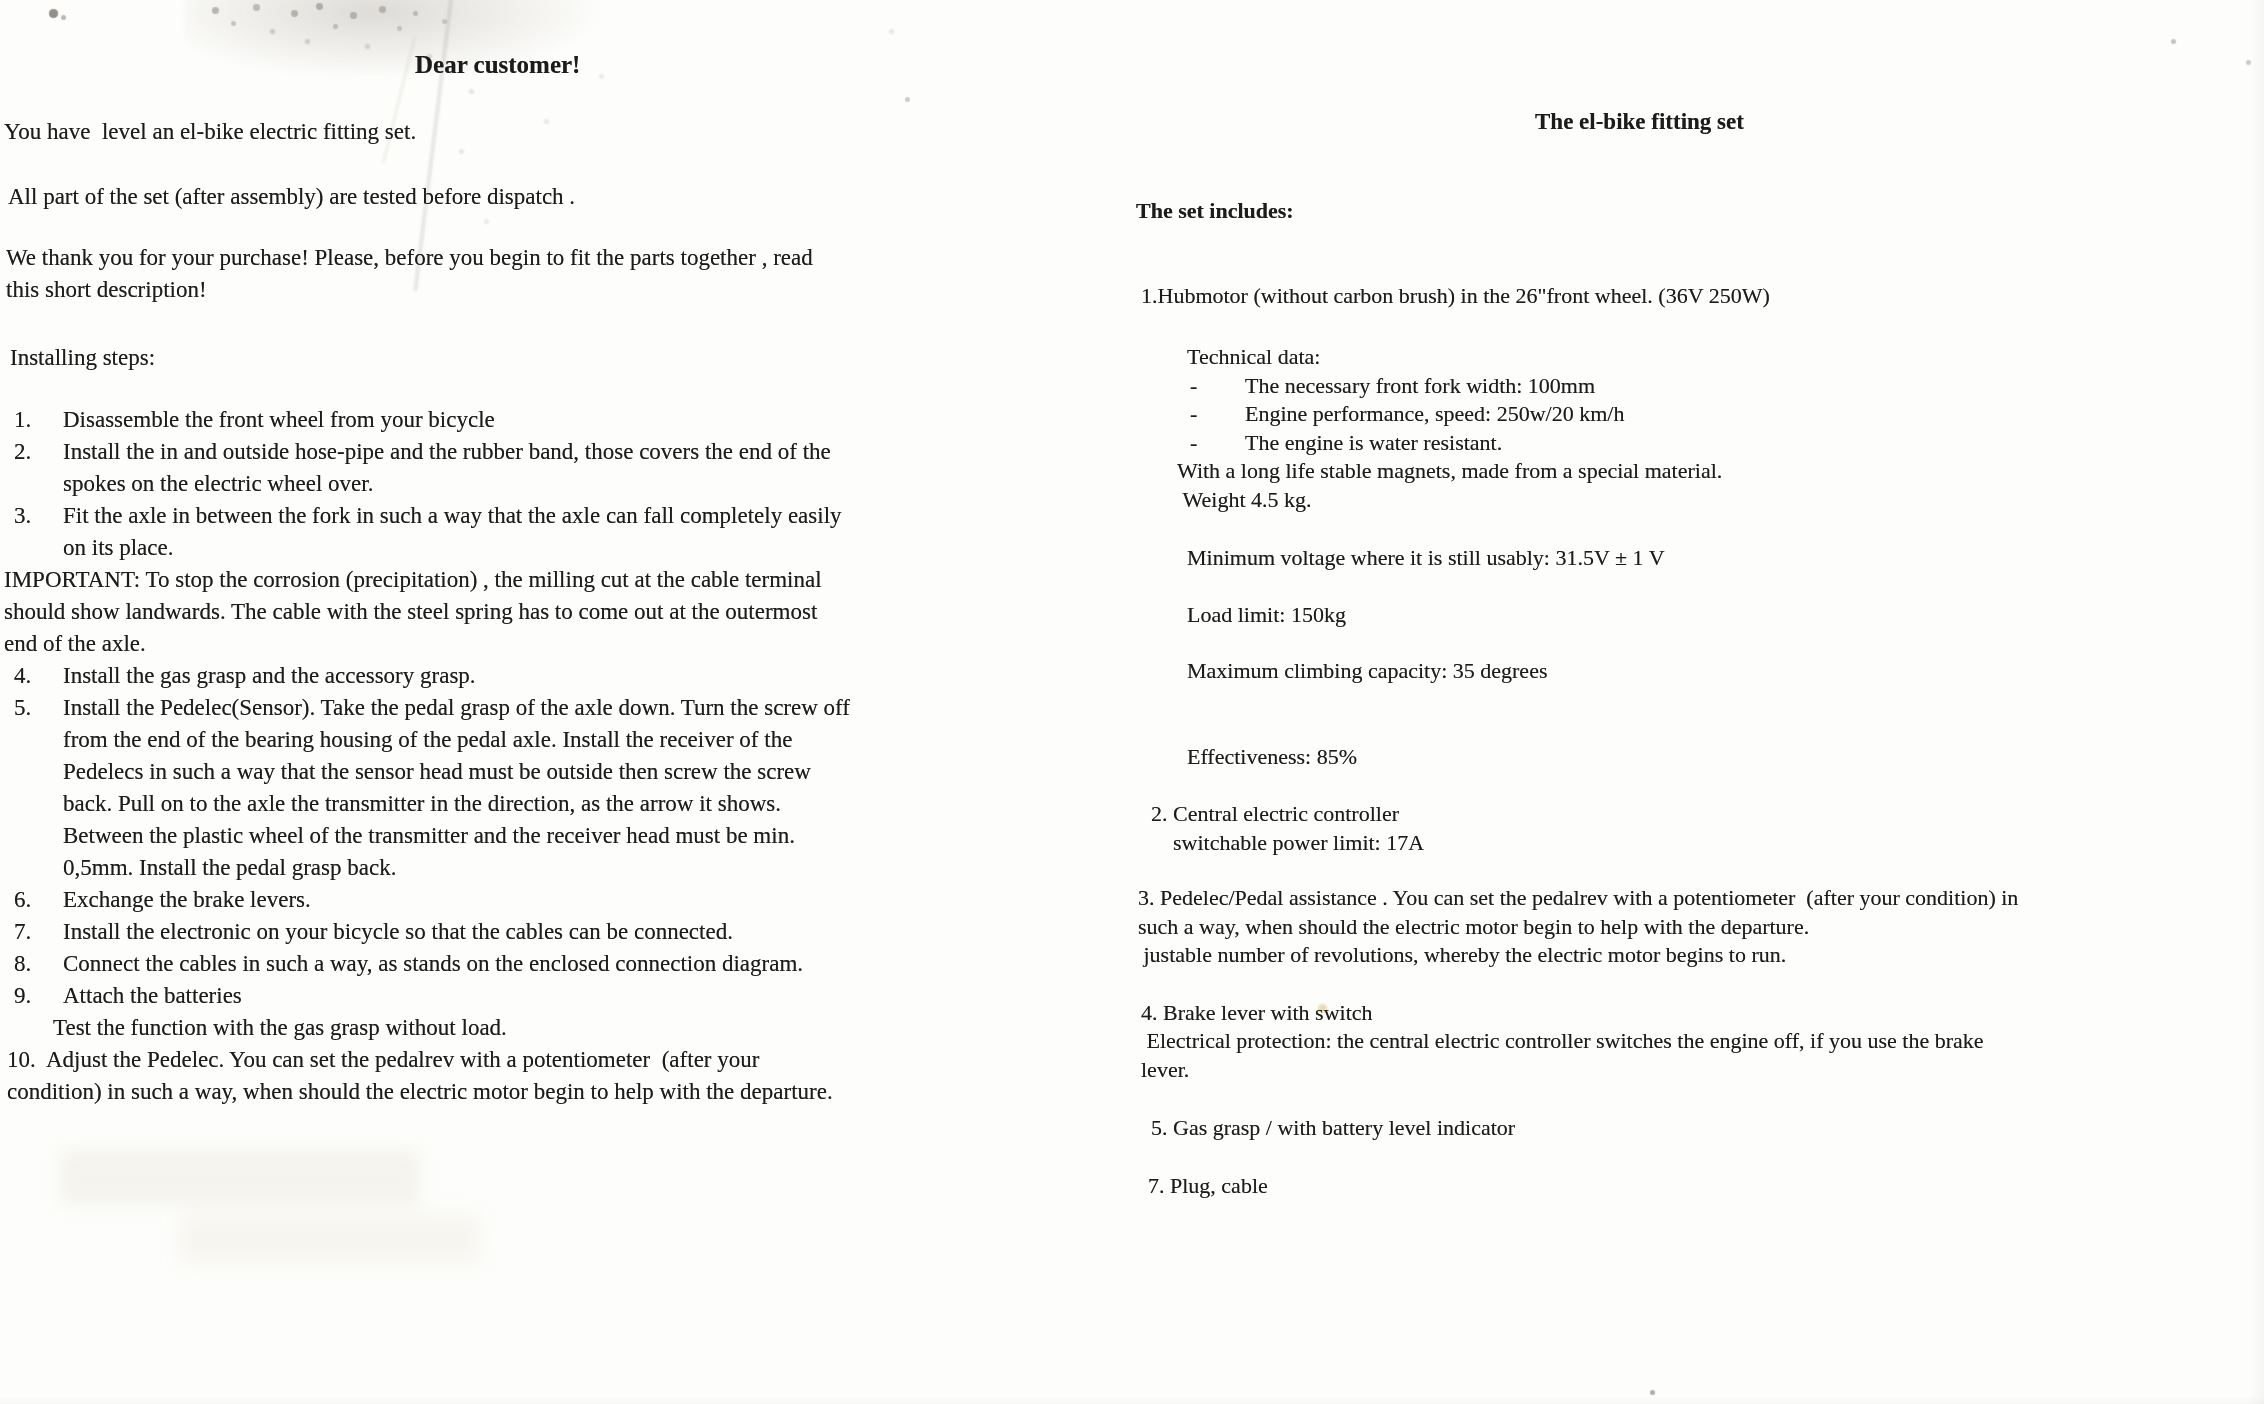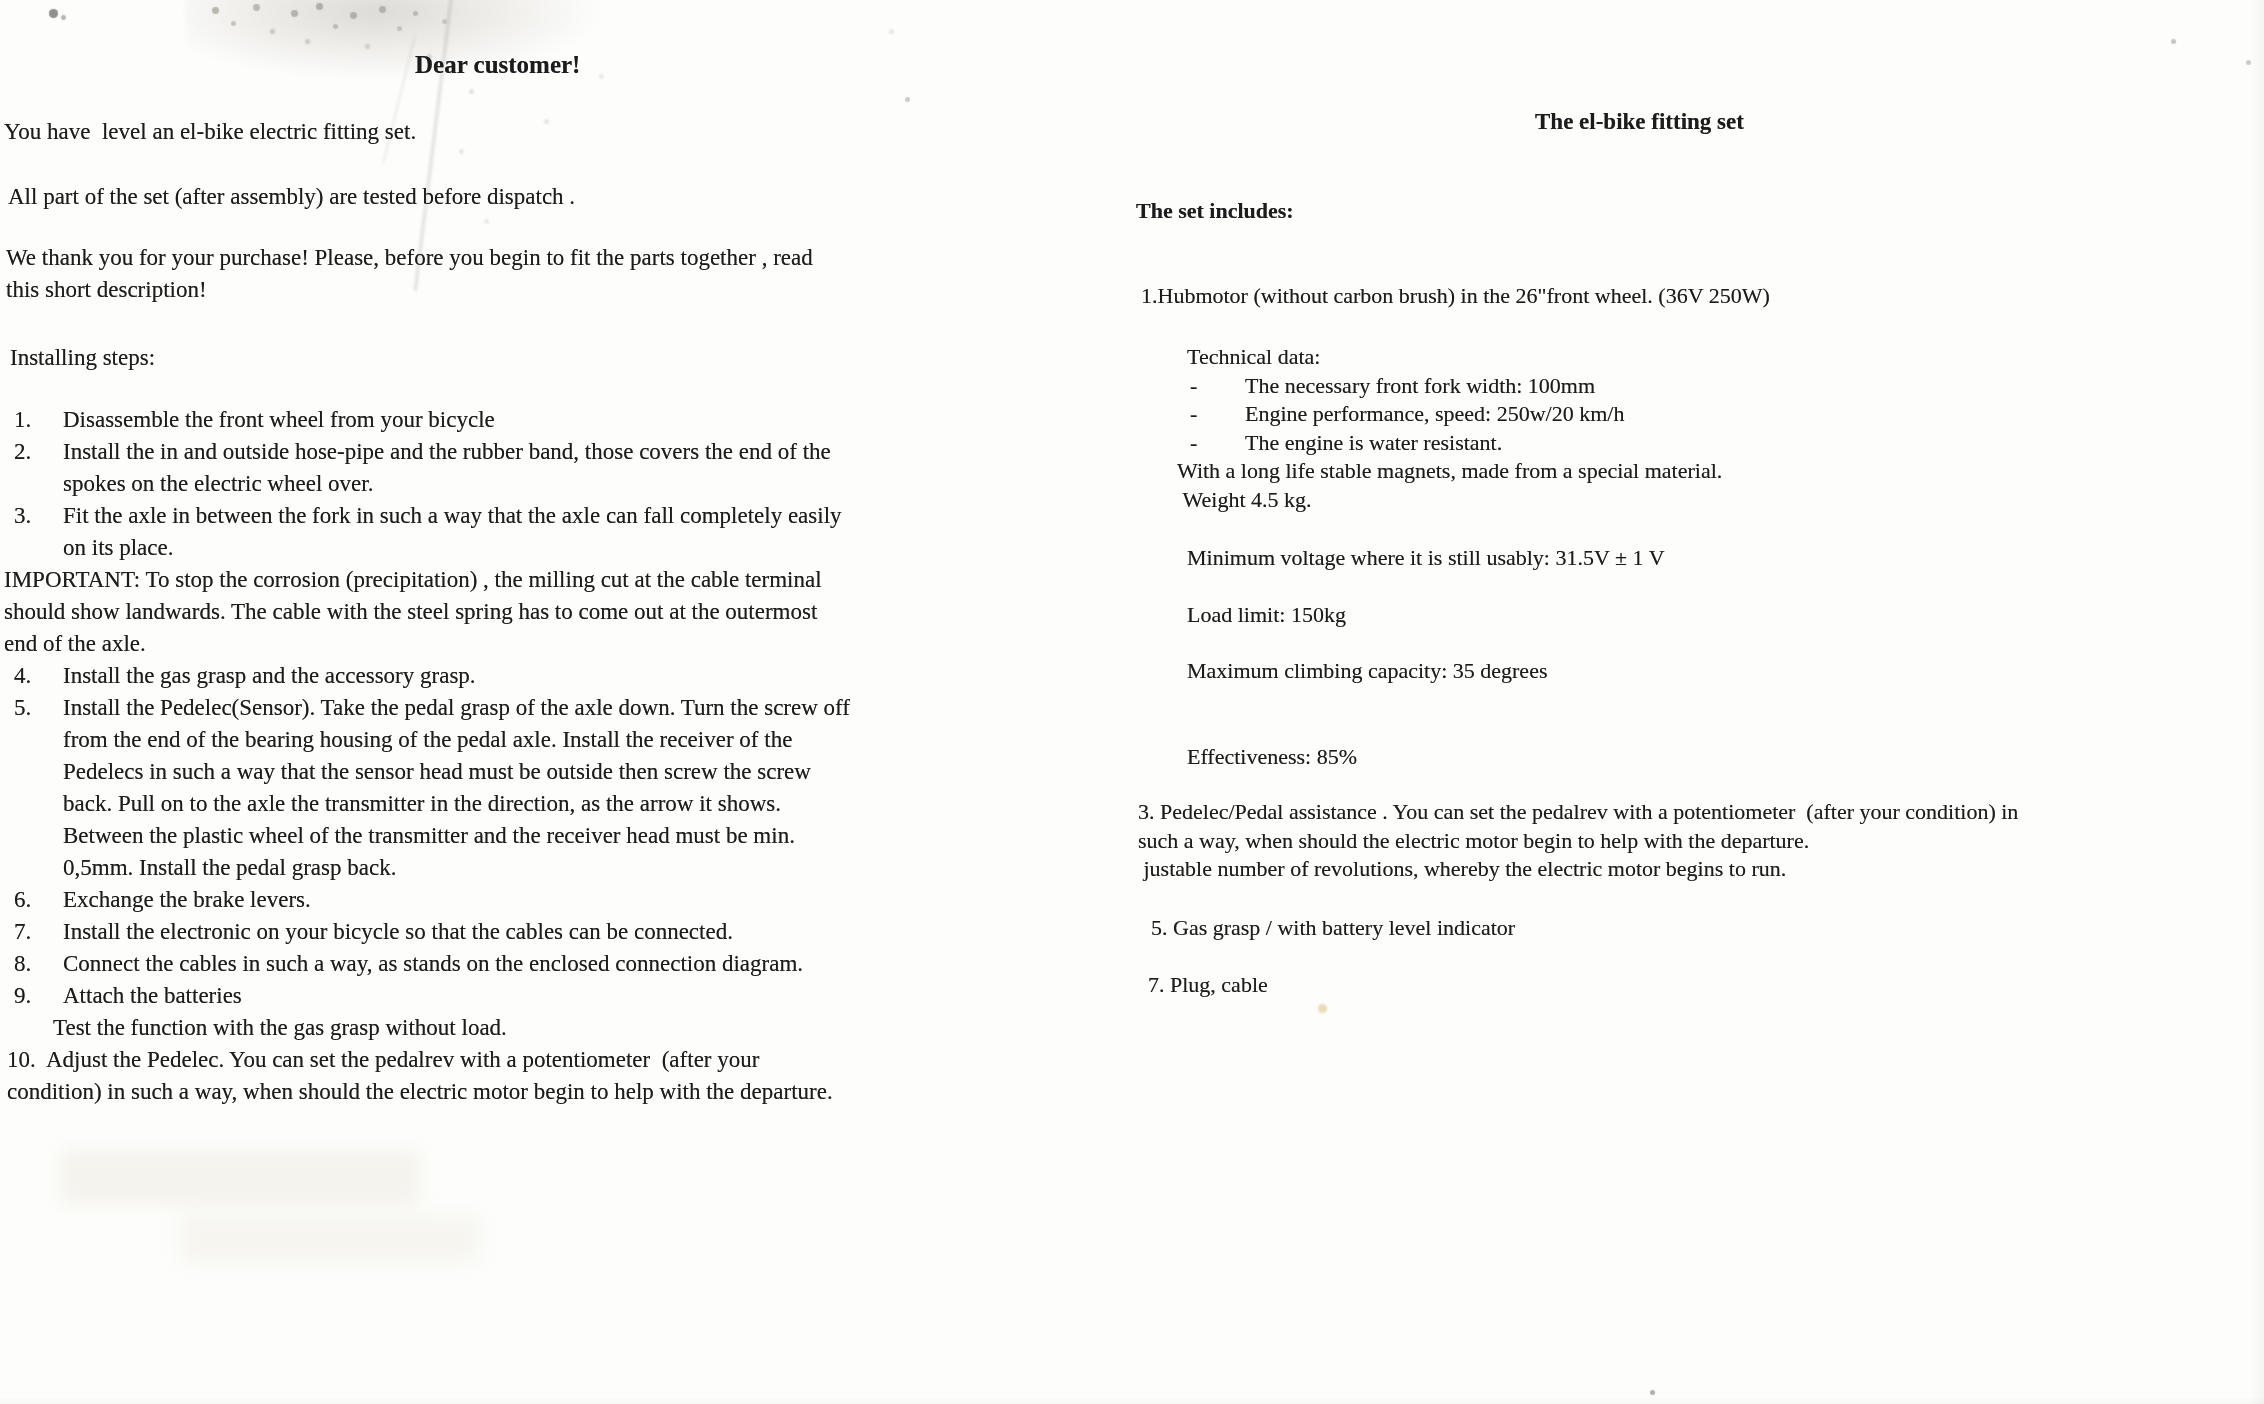--- a/index.html
+++ b/index.html
@@ -231,20 +231,25 @@
       </div>
       <div class="para">With a long life stable magnets, made from a special material.
  Weight 4.5 kg.</div>
     </div>
 
     <div class="para spec spec0">Minimum voltage where it is still usably: 31.5V ± 1 V</div>
     <div class="para spec spec1">Load limit: 150kg</div>
     <div class="para spec spec2">Maximum climbing capacity: 35 degrees</div>
     <div class="para spec spec3">Effectiveness: 85%</div>
 
+    <div class="para rc-item2">2. Central electric controller
+    switchable power limit: 17A</div>
     <div class="para rc-item3">3. Pedelec/Pedal assistance . You can set the pedalrev with a potentiometer  (after your condition) in
 such a way, when should the electric motor begin to help with the departure.
  justable number of revolutions, whereby the electric motor begins to run.</div>
+    <div class="para rc-item4">4. Brake lever with switch
+ Electrical protection: the central electric controller switches the engine off, if you use the brake
+lever.</div>
     <div class="para rc-item5">5. Gas grasp / with battery level indicator</div>
     <div class="para rc-item7">7. Plug, cable</div>
   </div>
 
 </div>
 
 </body></html>

